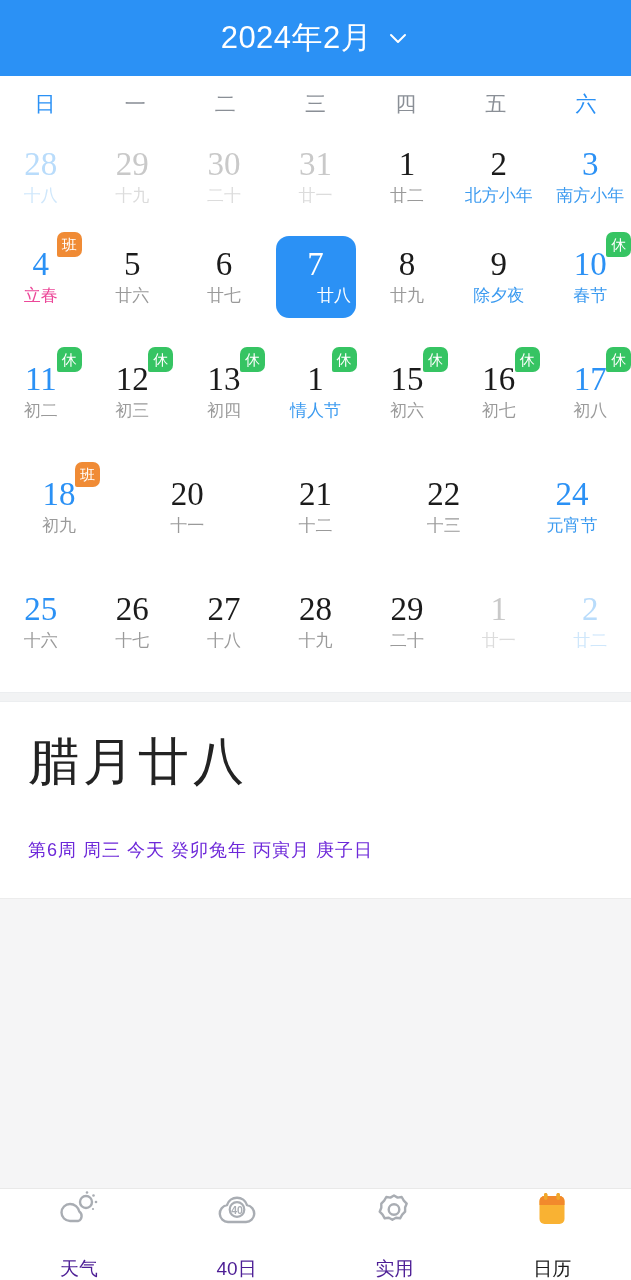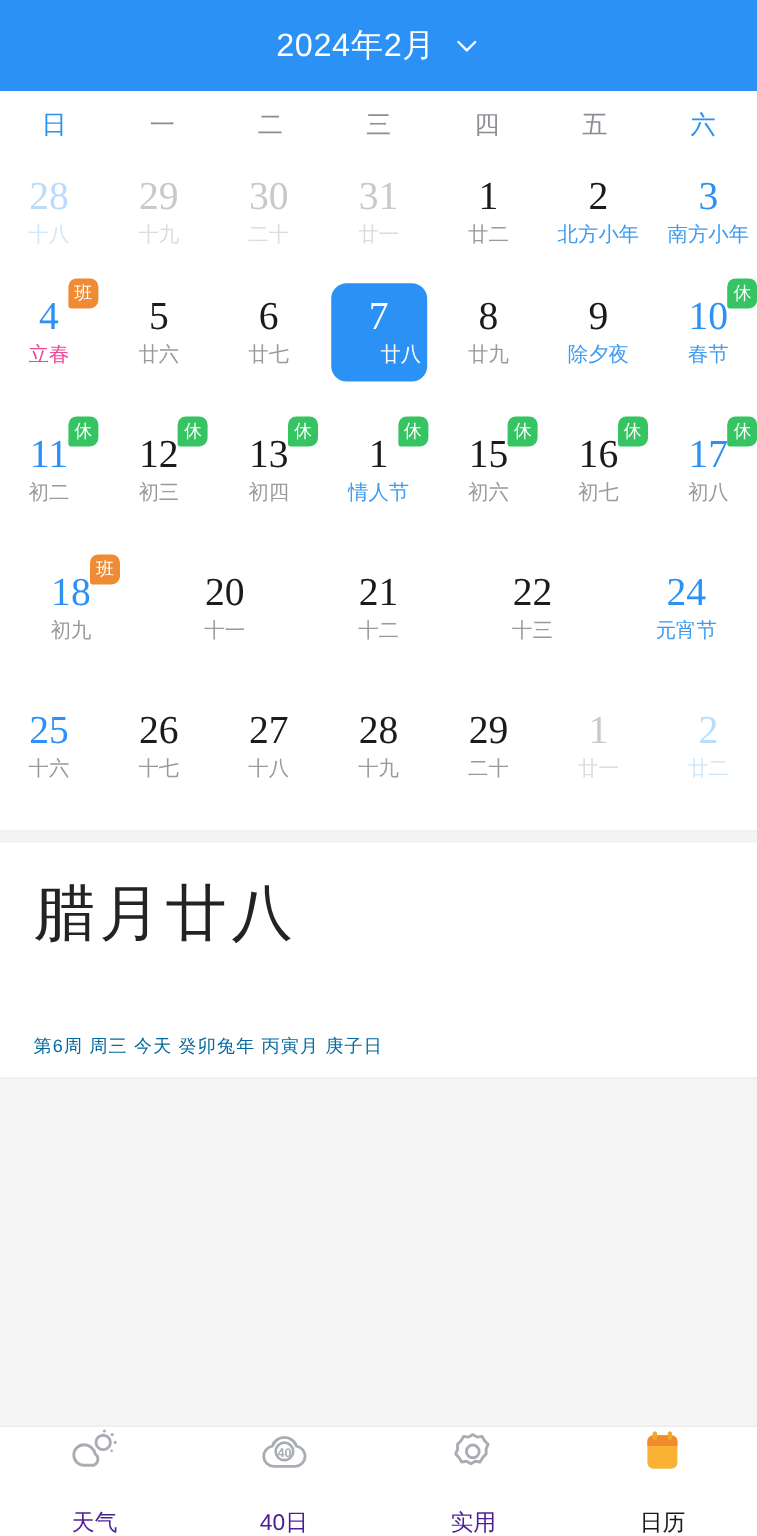--- a/index.html
+++ b/index.html
@@ -11,21 +11,21 @@
   }
   #app { width:631px; height:1280px; position:relative; display:flex; flex-direction:column; background:#f5f5f6; }
 
   
   .header {
     height:76px; background:#2b91f5;
     display:flex; align-items:center; justify-content:center;
     flex:0 0 76px;
   }
   .header-title-wrap { display:flex; align-items:center; gap:14px; }
-  .header-title { color:#ffffff; font-size:27px; letter-spacing:0.5px; }
+  .header-title { color:#ffffff; font-size:31px; letter-spacing:0.5px; }
   .chev { width:24px; height:24px; display:block; }
 
   
   .weekbar {
     background:#ffffff; display:flex; flex:0 0 52px; height:52px;
     align-items:center; padding-top:4px;
   }
   .weekcell { flex:1; text-align:center; font-size:21px; color:#8a8f96; }
   .weekcell.accent { color:#2b91f5; }
 
@@ -72,21 +72,21 @@
 
   
   .band { flex:0 0 10px; background:#f2f3f4; border-top:1px solid #eceef0; border-bottom:1px solid #eceef0; }
 
   
   .detail { background:#ffffff; flex:0 0 196px; padding:30px 28px 0 28px; }
   .lunar-big {
     font-family:"Liberation Serif","DejaVu Serif",serif;
     font-size:51px; line-height:60px; color:#232323; letter-spacing:4px;
   }
-  .meta { margin-top:71px; font-size:15px; color:#0369a1; letter-spacing:1px; }
+  .meta { margin-top:46px; font-size:18px; color:#6d28d9; letter-spacing:1px; }
 
   
   .filler { flex:1 1 auto; background:#f5f5f6; border-top:1px solid #ececec; }
 
   
   .tabbar {
     flex:0 0 92px; height:92px; background:#ffffff;
     display:flex; align-items:center; border-top:1px solid #e9e9e9;
   }
   .tab { flex:1; display:flex; flex-direction:column; align-items:center; justify-content:center; gap:24px; }

